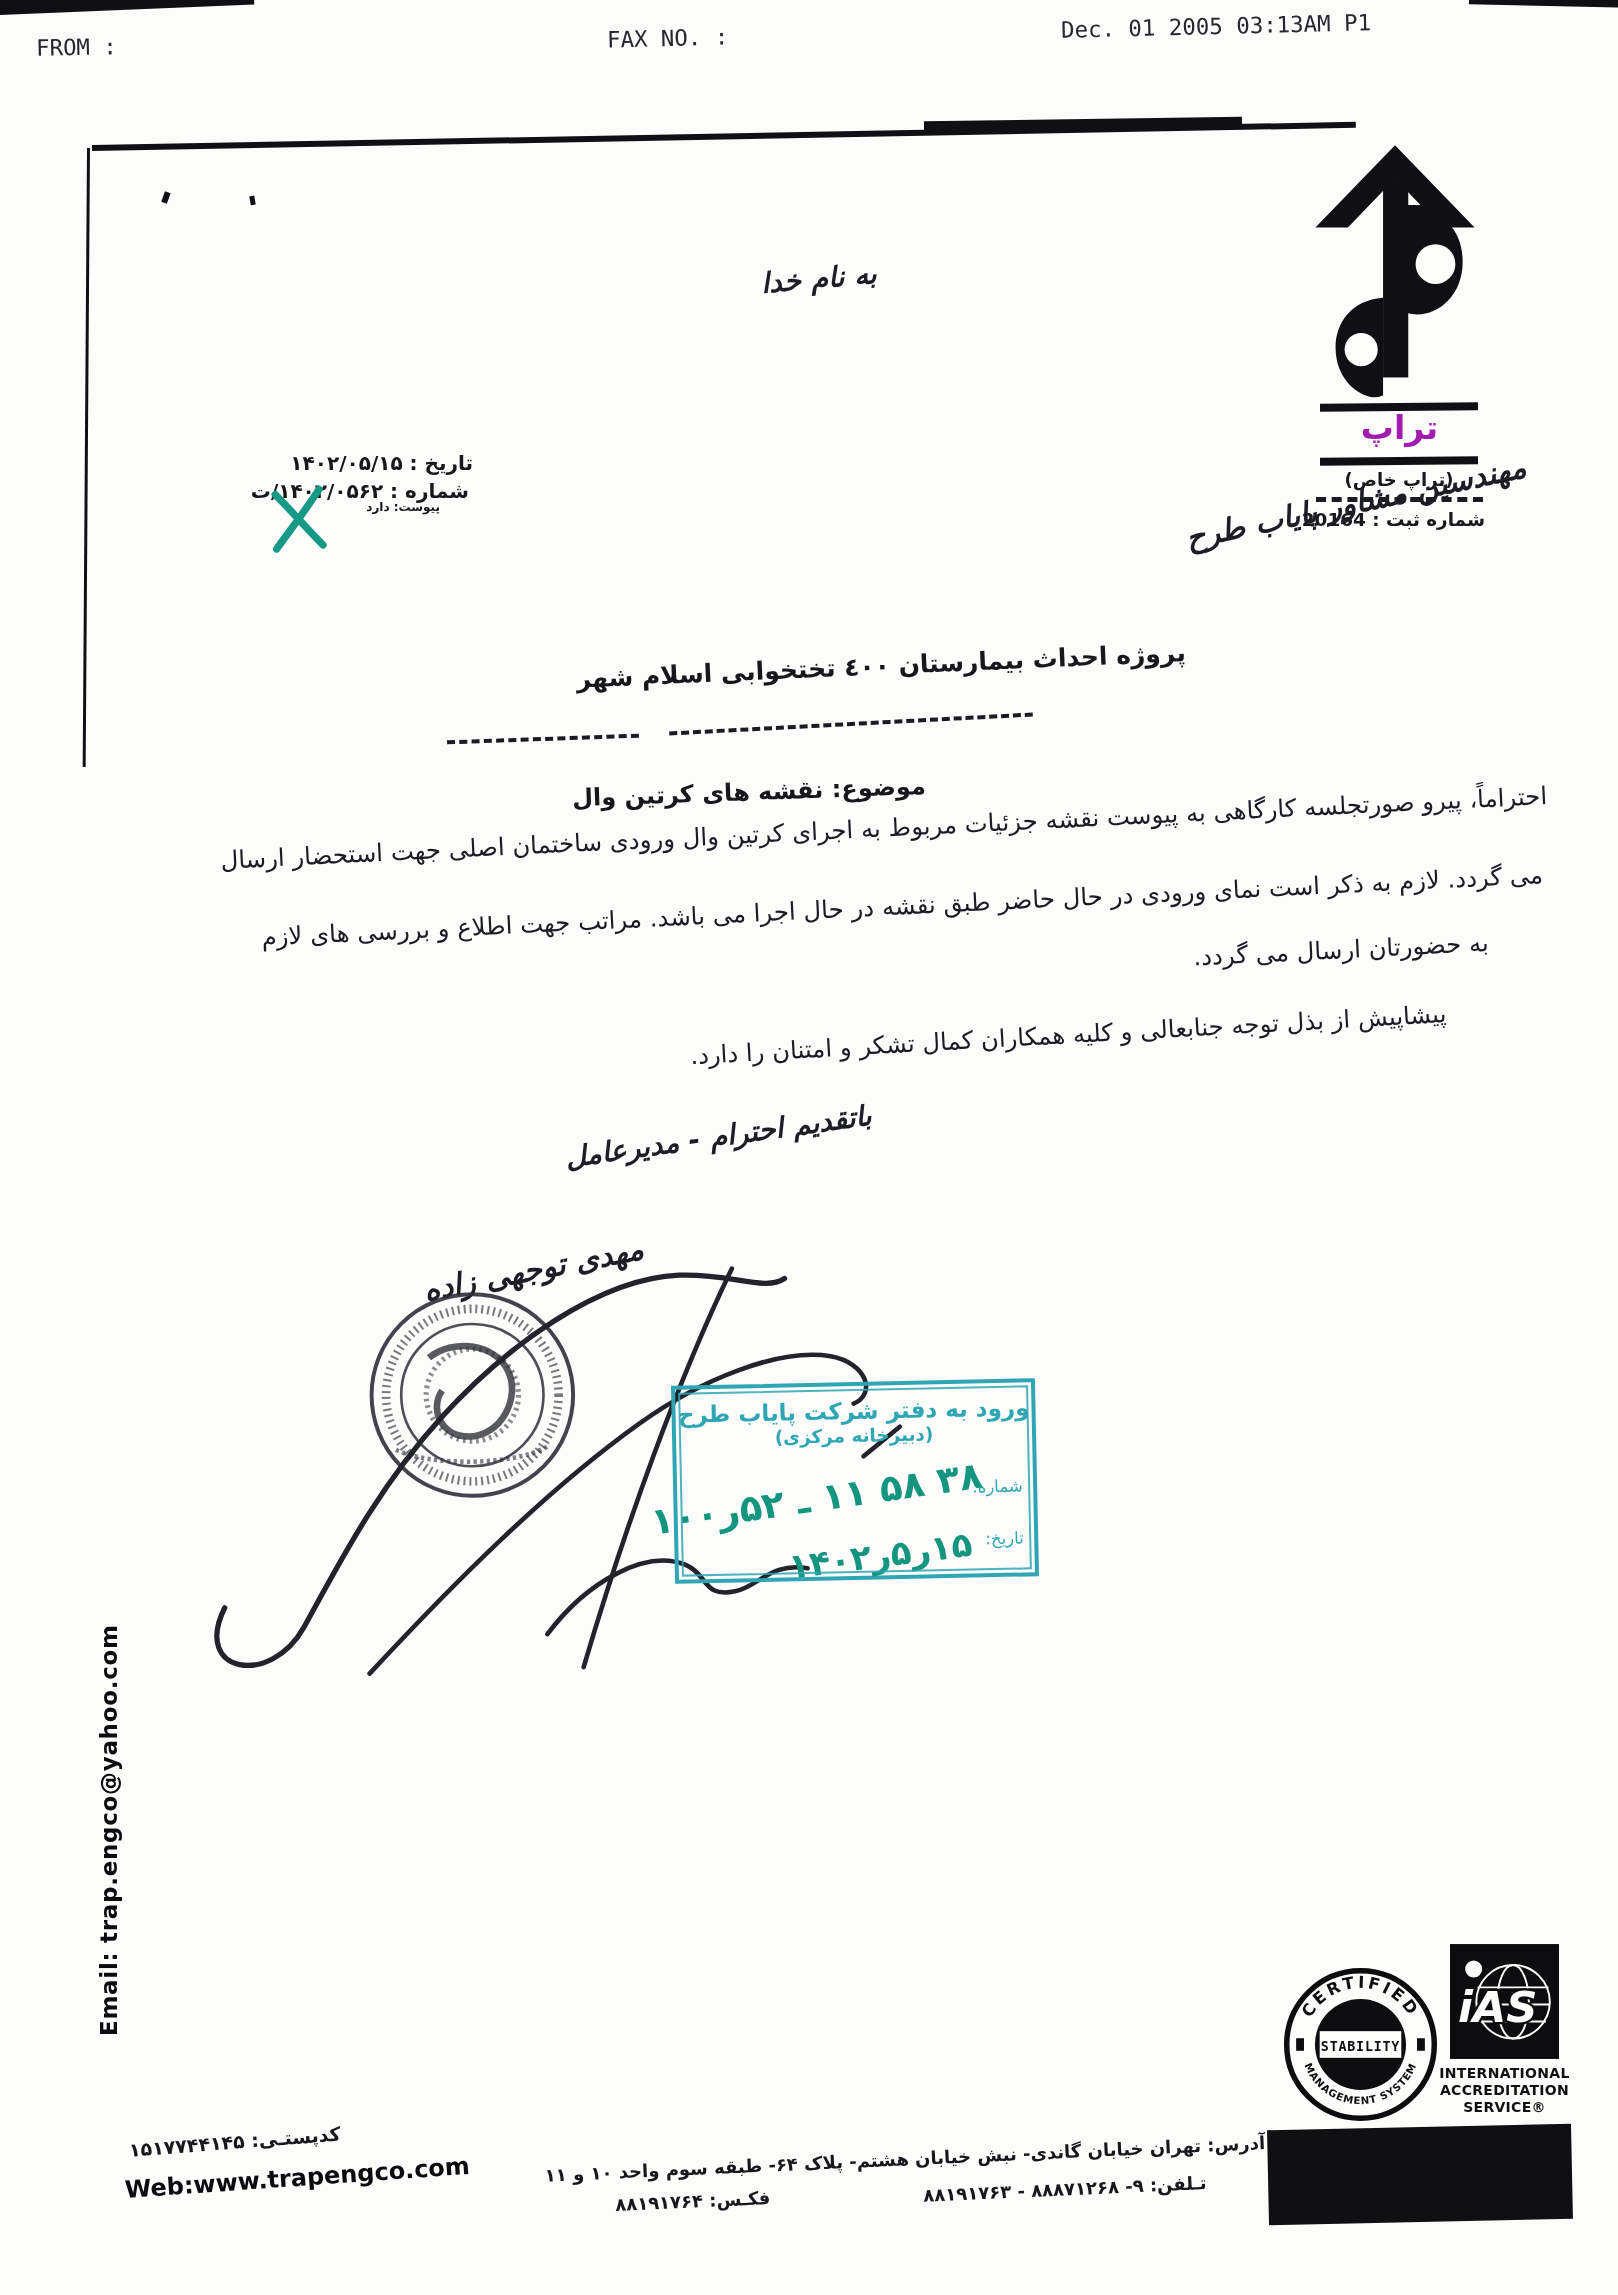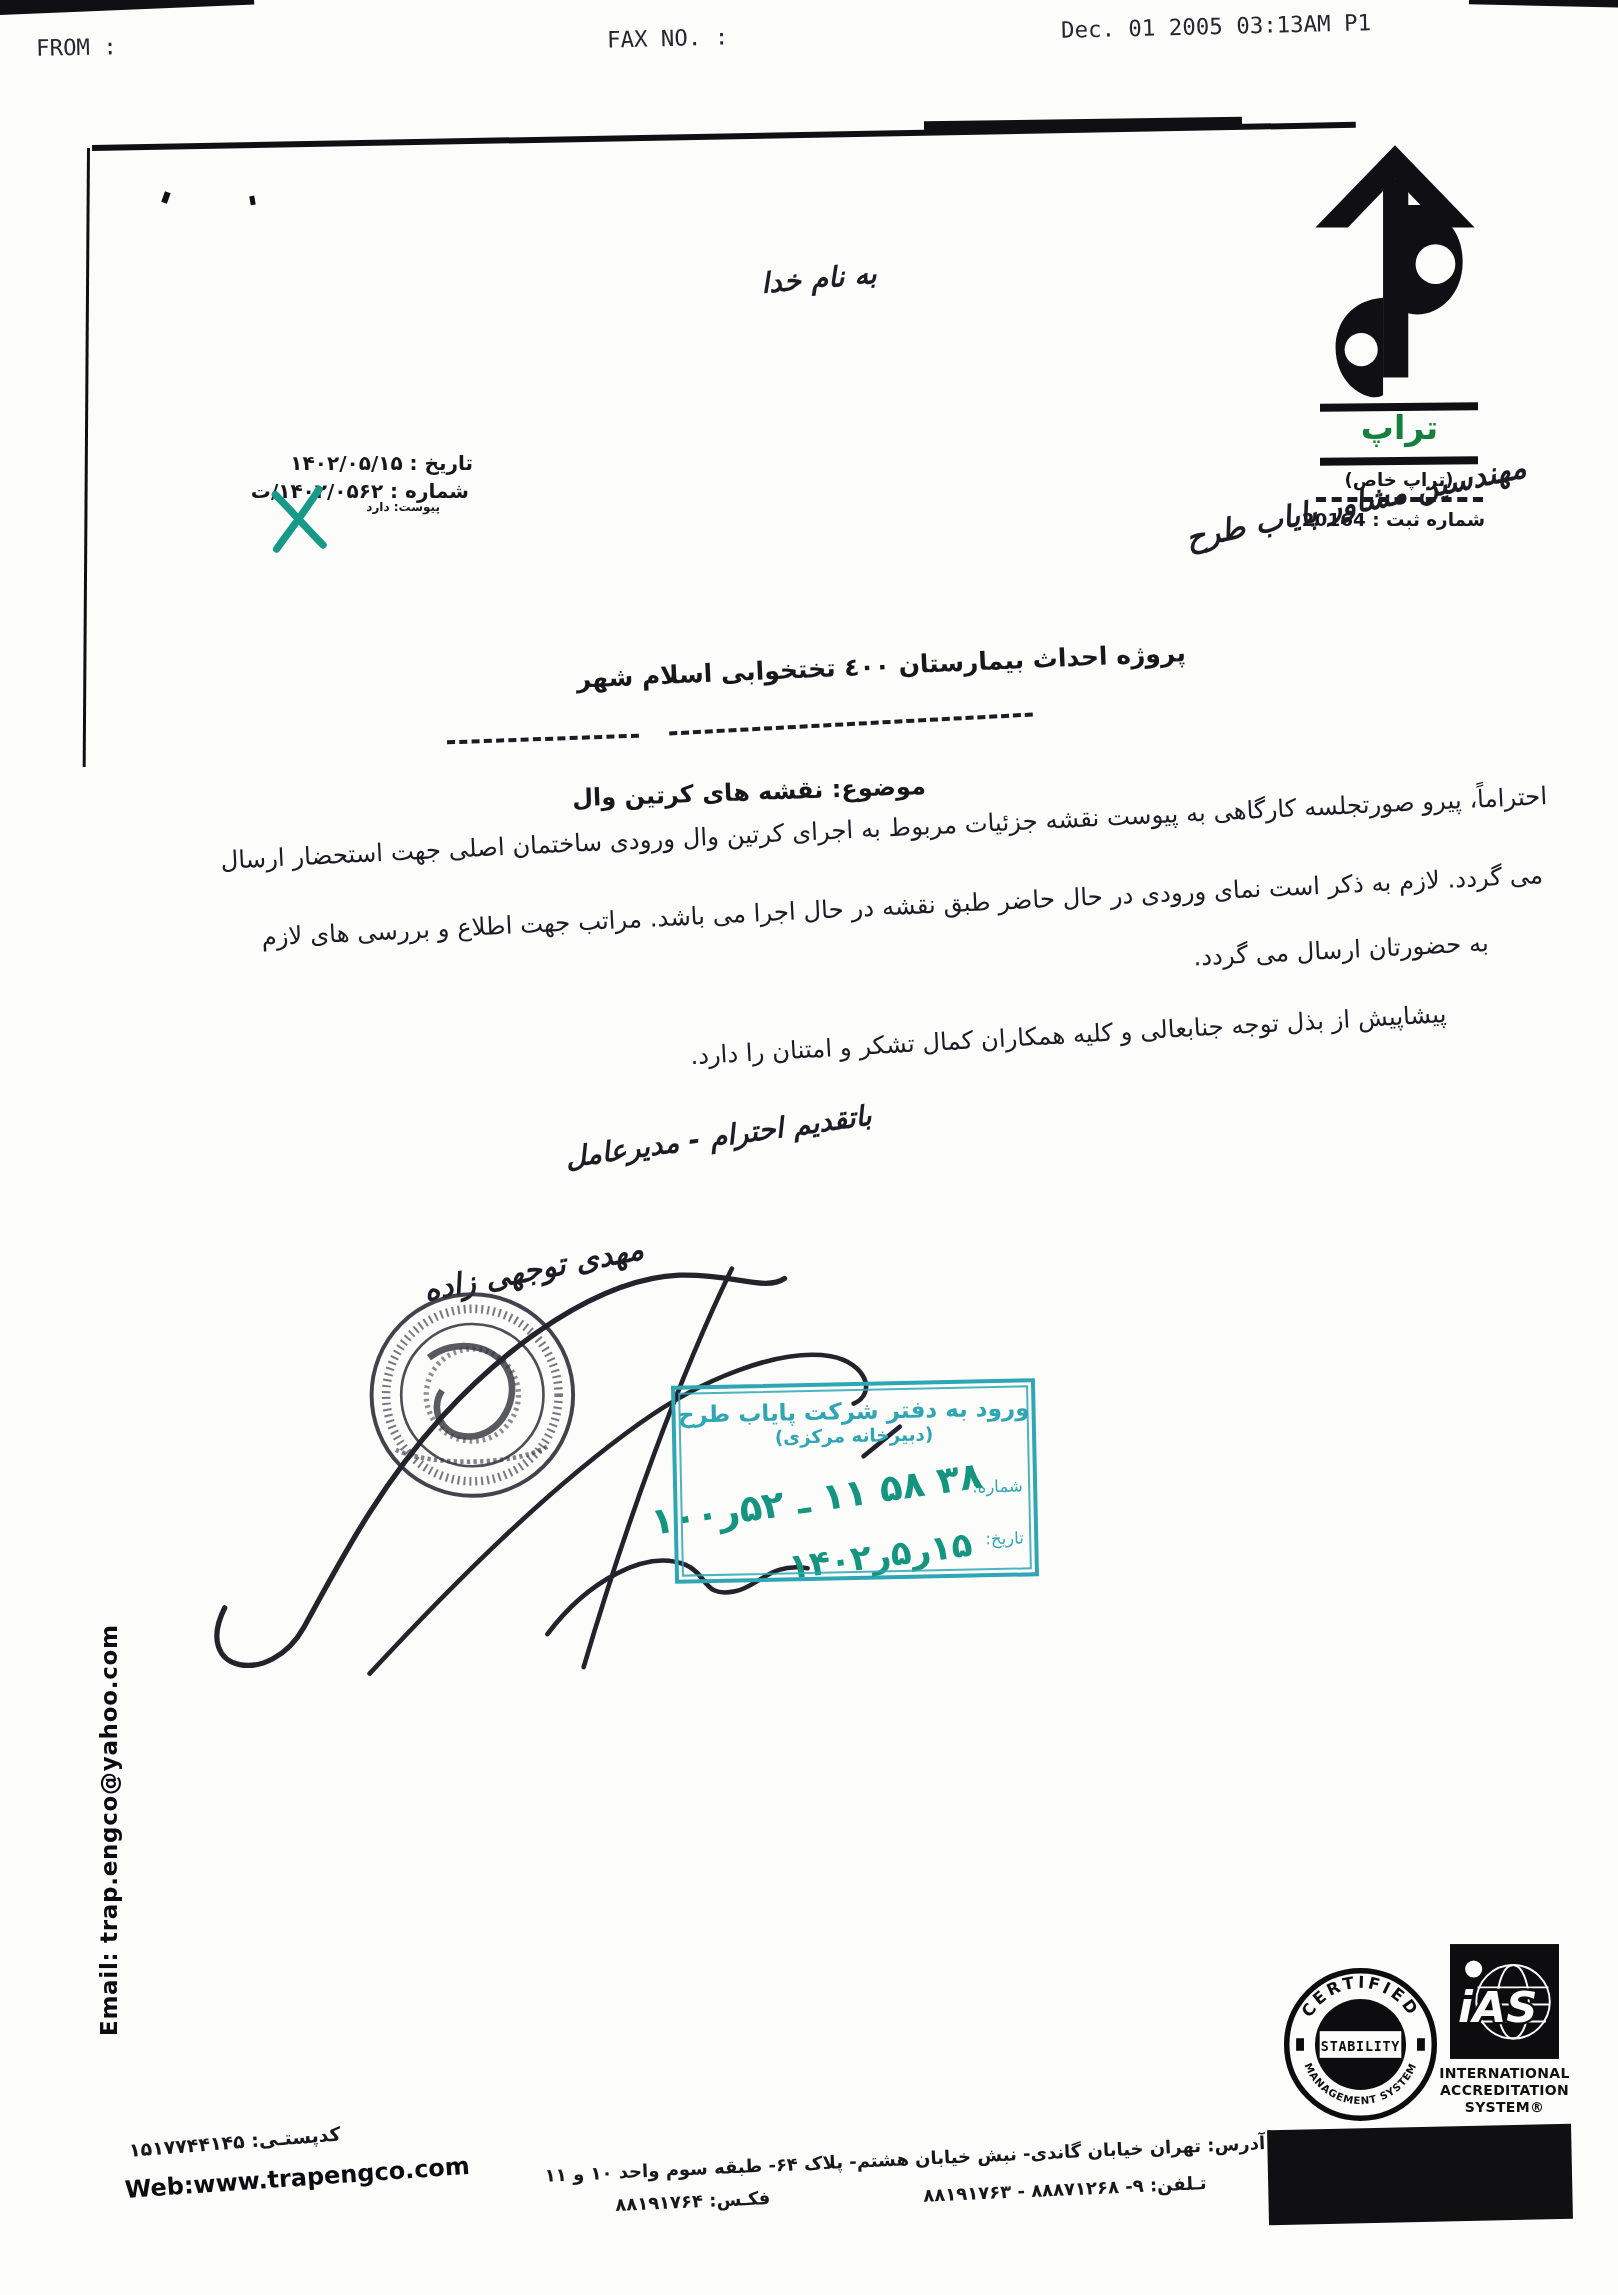--- a/index.html
+++ b/index.html
@@ -44,21 +44,21 @@
   <svg class="abs" style="left:1312px;top:140px;" width="166" height="262" viewBox="0 0 250 395">
     <path fill="#101014" d="M5,132 L125,8 L245,132 L196,132 L125,58 L54,132 Z"></path>
     <rect fill="#101014" x="107" y="58" width="38" height="300"></rect>
     <rect fill="#101014" x="143" y="98" width="40" height="28"></rect>
     <path fill="#101014" d="M143,112 c62,-12 84,32 84,72 c0,56 -46,88 -84,77 z"></path>
     <circle fill="#fcfcfb" cx="186" cy="187" r="30"></circle>
     <path fill="#101014" d="M107,238 c-56,4 -78,50 -70,92 c8,44 50,66 70,55 z"></path>
     <circle fill="#fcfcfb" cx="74" cy="316" r="25"></circle>
   </svg>
   <div class="abs bar" style="left:1320px;top:403px;width:158px;height:8px;transform:rotate(-0.6deg);"></div>
-  <div class="abs fa bold center" style="left:1340px;top:408px;width:119px;font-size:33px;color:#15803d;">تراپ</div>
+  <div class="abs fa bold center" style="left:1340px;top:408px;width:119px;font-size:33px;color:#a21caf;">تراپ</div>
   <div class="abs bar" style="left:1320px;top:457px;width:158px;height:8px;transform:rotate(-0.6deg);"></div>
   <div class="abs fa bold center" style="left:1320px;top:469px;width:158px;font-size:18px;">(تراپ خاص)</div>
   <div class="abs dashrow" style="left:1316px;top:497px;width:167px;"></div>
   <div class="abs fa bold center nowrap" style="left:1311px;top:509px;width:174px;font-size:18.4px;">شماره ثبت : 20164</div>
 
   <div class="abs fa hand nowrap" style="left:761px;top:262px;font-size:28px;transform:rotate(-5deg);">به نام خدا</div>
 
   <div class="abs fa bold nowrap" style="right:1146px;top:419px;font-size:20px;margin-top:32px;">تاریخ : ۱۴۰۲/۰۵/۱۵</div>
   <div class="abs fa bold nowrap" style="right:1150px;top:459px;font-size:20px;margin-top:20px;">شماره : ۱۴۰۲/۰۵۶۲/ت</div>
   <div class="abs fa bold nowrap" style="right:1179px;top:500px;font-size:12px;">پیوست: دارد</div>
@@ -147,17 +147,17 @@
       <line x1="42" y1="66" x2="150" y2="66"></line>
       <line x1="40" y1="92" x2="152" y2="92"></line>
       <line x1="46" y1="118" x2="146" y2="118"></line>
     </g>
     <circle cx="36" cy="38" r="13" fill="#fcfcfb"></circle>
     <text x="12" y="118" font-family="DejaVu Sans, sans-serif" font-size="66" font-weight="bold" font-style="italic" fill="#fcfcfb" stroke="#0d0d10" stroke-width="7" paint-order="stroke">iAS</text>
   </svg>
   <div class="abs center iastxt" style="left:1428px;top:2065px;width:153px;font-size:14px;font-weight:bold;color:#111;">
     <div>INTERNATIONAL</div>
     <div>ACCREDITATION</div>
-    <div>SYSTEM®</div>
+    <div>SERVICE®</div>
   </div>
 
 </div>
 
 
 </body></html>

